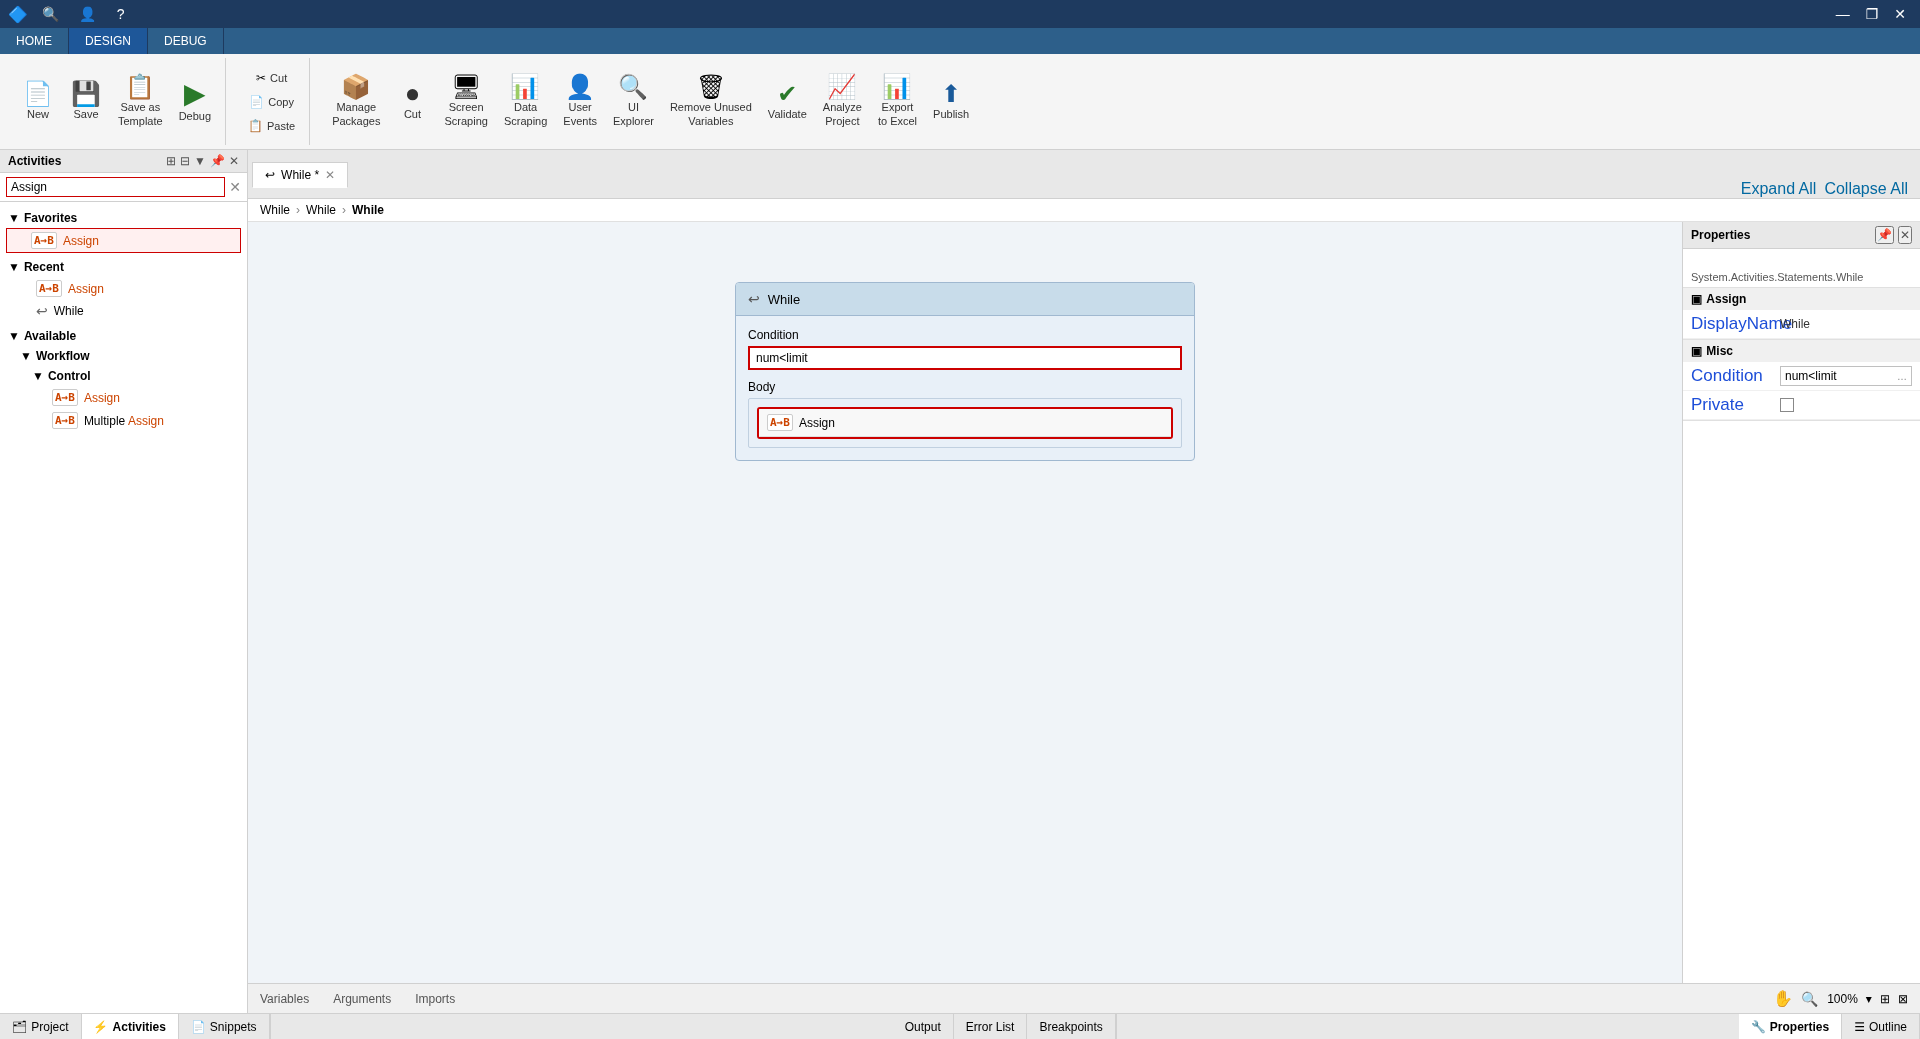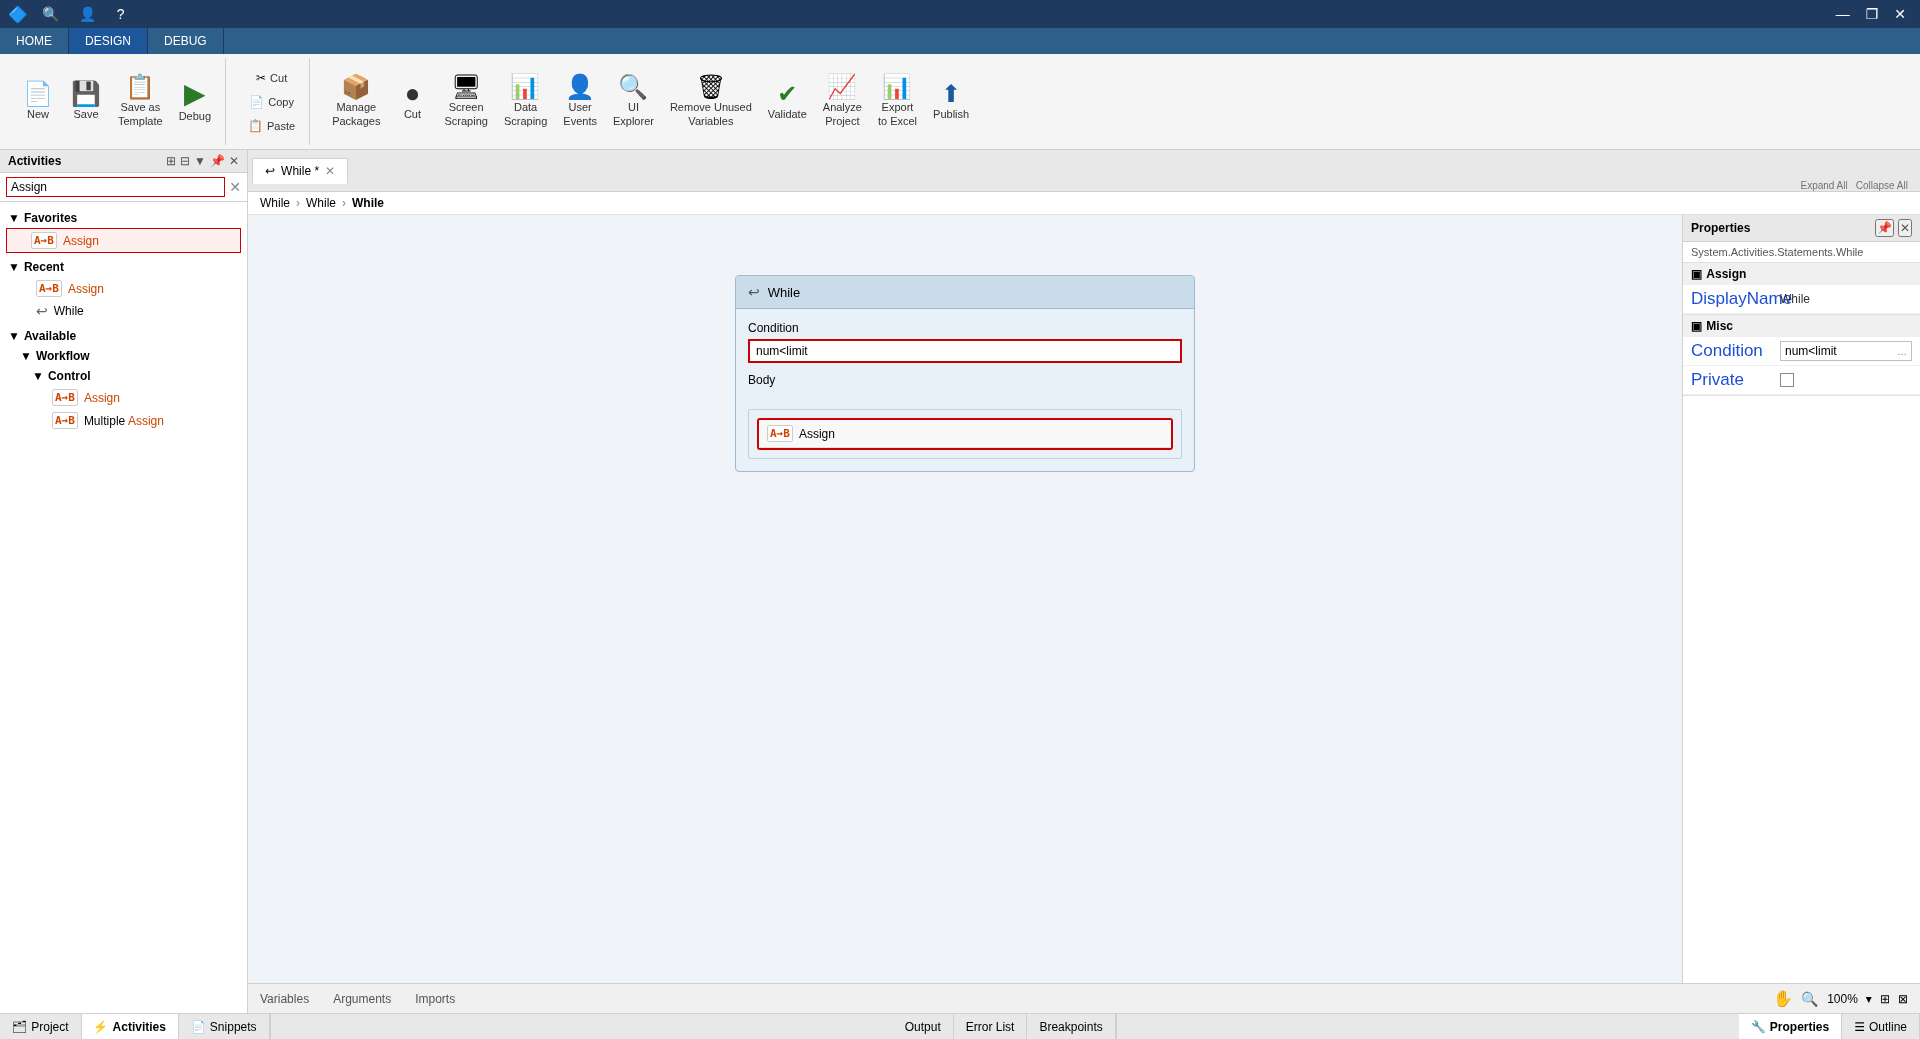--- a/index.html
+++ b/index.html
@@ -94,21 +94,21 @@
       border: 1px solid transparent; gap: 6px; font-size: 12px;
     }
     .canvas-tab.active {
       background: white; border-color: #d0d0d0; border-bottom-color: white;
       margin-bottom: -1px;
     }
     .canvas-tab-close { cursor: pointer; color: #888; font-size: 12px; }
     .canvas-controls {
       margin-left: auto; display: flex; align-items: center; gap: 8px; padding-right: 8px;
     }
-    .canvas-ctrl-btn { cursor: pointer; background: none; border: none; color: #737373; font-size: 10px; margin-top: 30px; }
+    .canvas-ctrl-btn { cursor: pointer; background: none; border: none; color: #0369a1; font-size: 16px; margin-top: 30px; }
 
     .breadcrumb {
       display: flex; align-items: center; padding: 4px 12px; background: white;
       border-bottom: 1px solid #e0e0e0; gap: 6px; font-size: 12px;
     }
     .breadcrumb-sep { color: #888; }
 
     .canvas-content {
       flex: 1; overflow: auto; position: relative; padding: 20px;
       background: #f0f4f8;
@@ -121,21 +121,21 @@
     }
     .while-header {
       display: flex; align-items: center; padding: 8px 12px;
       background: #c8dcea; border-bottom: 1px solid #a0b8d0; gap: 8px;
     }
     .while-header-icon { color: #555; font-size: 14px; }
     .while-header-label { font-size: 13px; font-weight: 500; }
     .while-body { padding: 12px; }
     .condition-section { margin-bottom: 10px; }
     .condition-label { font-size: 12px; margin-bottom: 4px; }
-    .body-label { font-size: 12px; margin-bottom: 22px; }
+    .body-label { font-size: 12px; margin-bottom: 4px; }
     .body-content { background: #e8f0f8; border: 1px solid #c0d0e0; padding: 8px; border-radius: 2px; }
 
     
     .assign-block {
       background: white; border: 2px solid #cc0000; border-radius: 3px; overflow: hidden;
     }
     .assign-header {
       display: flex; align-items: center; padding: 5px 8px;
       background: #f8f8f8; border-bottom: 1px solid #e0e0e0; gap: 6px;
     }
@@ -149,21 +149,21 @@
     
     .properties-panel {
       width: 238px; background: white; border-left: 1px solid #d0d0d0;
       display: flex; flex-direction: column;
     }
     .props-header {
       background: #e8e8e8; padding: 4px 8px; border-bottom: 1px solid #d0d0d0;
       display: flex; align-items: center; justify-content: space-between;
     }
     .props-title { font-weight: bold; font-size: 12px; }
-    .props-subtitle { font-size: 11px; color: #555; padding: 4px 8px; border-bottom: 1px solid #e0e0e0; }
+    .props-subtitle { font-size: 11px; color: #555; padding: 4px 8px; border-bottom: 1px solid #e0e0e0; margin-top: 18px; }
     .props-body { flex: 1; overflow-y: auto; }
     .props-section {
       border-bottom: 1px solid #e0e0e0;
     }
     .props-section-header {
       display: flex; align-items: center; padding: 4px 8px; background: #f0f0f0;
       cursor: pointer; gap: 4px; font-weight: bold; font-size: 12px;
     }
     .props-row {
       display: flex; align-items: center; padding: 4px 8px; border-bottom: 1px solid #f0f0f0;

